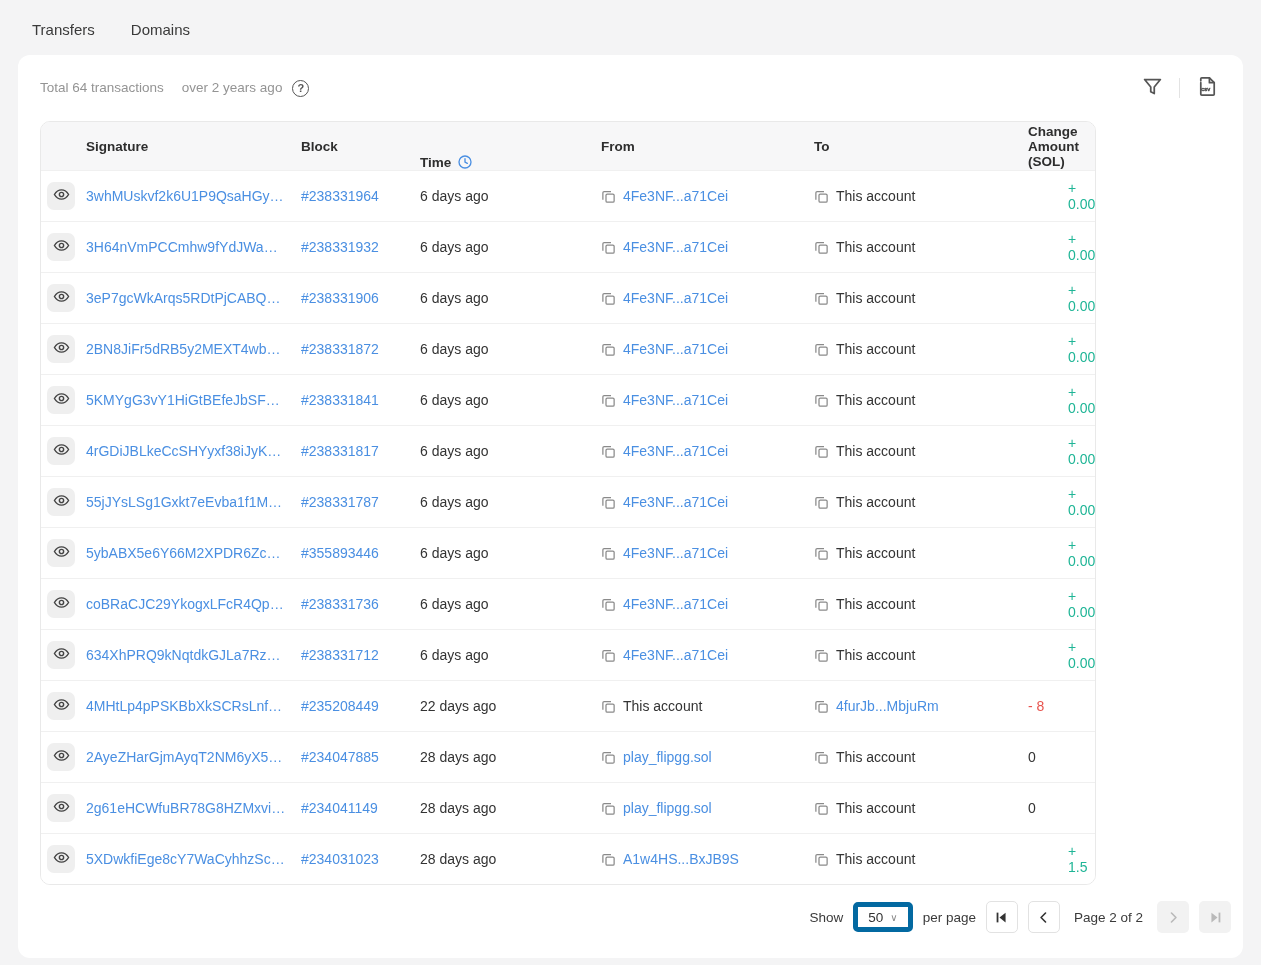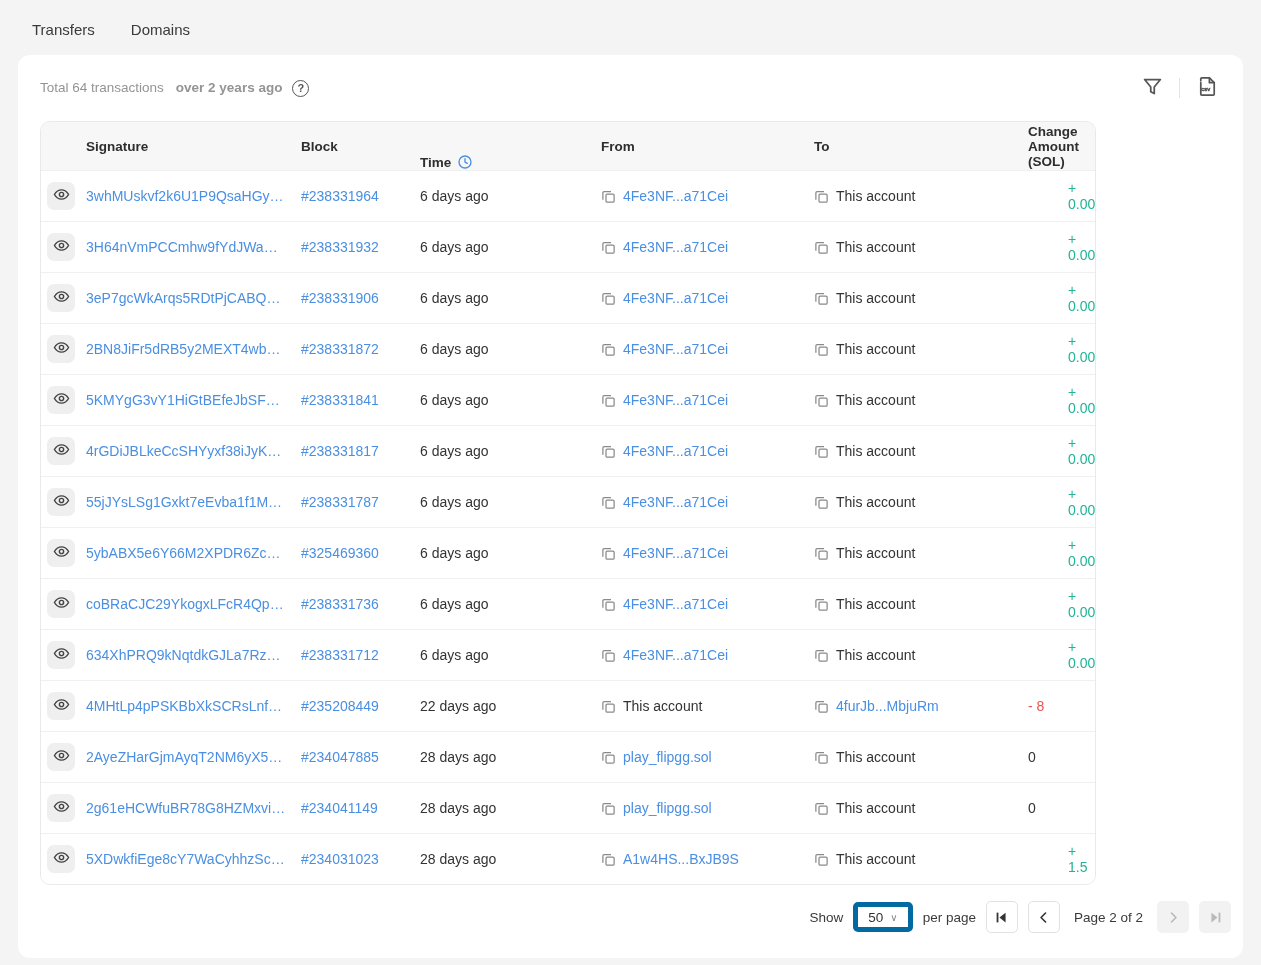--- a/index.html
+++ b/index.html
@@ -39,21 +39,21 @@
   
   .card{
     position:absolute;left:18px;top:55px;width:1225px;height:903px;
     background:var(--card-bg);border-radius:12px;
     padding:0 22px;
   }
   .card-head{
     height:66px;display:flex;align-items:center;justify-content:space-between;
   }
   .summary{display:flex;align-items:flex-start;gap:10px;color:var(--muted);font-size:13.5px;}
-  .summary .age{margin-left:2px;font-weight:bold;}
+  .summary .age{margin-left:8px;}
   .qmark{
     width:17px;height:17px;border:1.5px solid #555;border-radius:50%;
     display:inline-flex;align-items:center;justify-content:center;
     font-size:11px;color:#555;font-weight:bold;
   }
   .head-tools{display:flex;align-items:center;gap:14px;}
   .tool-btn{background:none;border:none;cursor:pointer;display:flex;align-items:center;padding:2px;}
   .vdiv{width:1px;height:20px;background:#e3e3e3;}
   
   .table{
@@ -441,21 +441,21 @@
                   <path d="M2 12s3.8-6.5 10-6.5S22 12 22 12s-3.8 6.5-10 6.5S2 12 2 12z"></path>
                   <circle cx="12" cy="12" r="3"></circle>
                 </svg>
         </span>
       </button>
     </div>
     <div class="td">
       <a class="cell-link">5ybABX5e6Y66M2XPDR6Zc…</a>
     </div>
     <div class="td">
-      <a class="cell-link">#325469360</a>
+      <a class="cell-link">#355893446</a>
     </div>
     <div class="td">6 days ago</div>
     <div class="td addr">
       <span class="copy-ic">
         <svg width="15" height="15" viewBox="0 0 24 24" fill="none" stroke="currentColor" stroke-width="2" stroke-linejoin="round">
                 <rect x="8" y="8" width="13" height="13" rx="2"></rect>
                 <path d="M16 4H5a2 2 0 0 0-2 2v11"></path>
               </svg>
       </span>
       <span class="linky">4Fe3NF...a71Cei</span>

